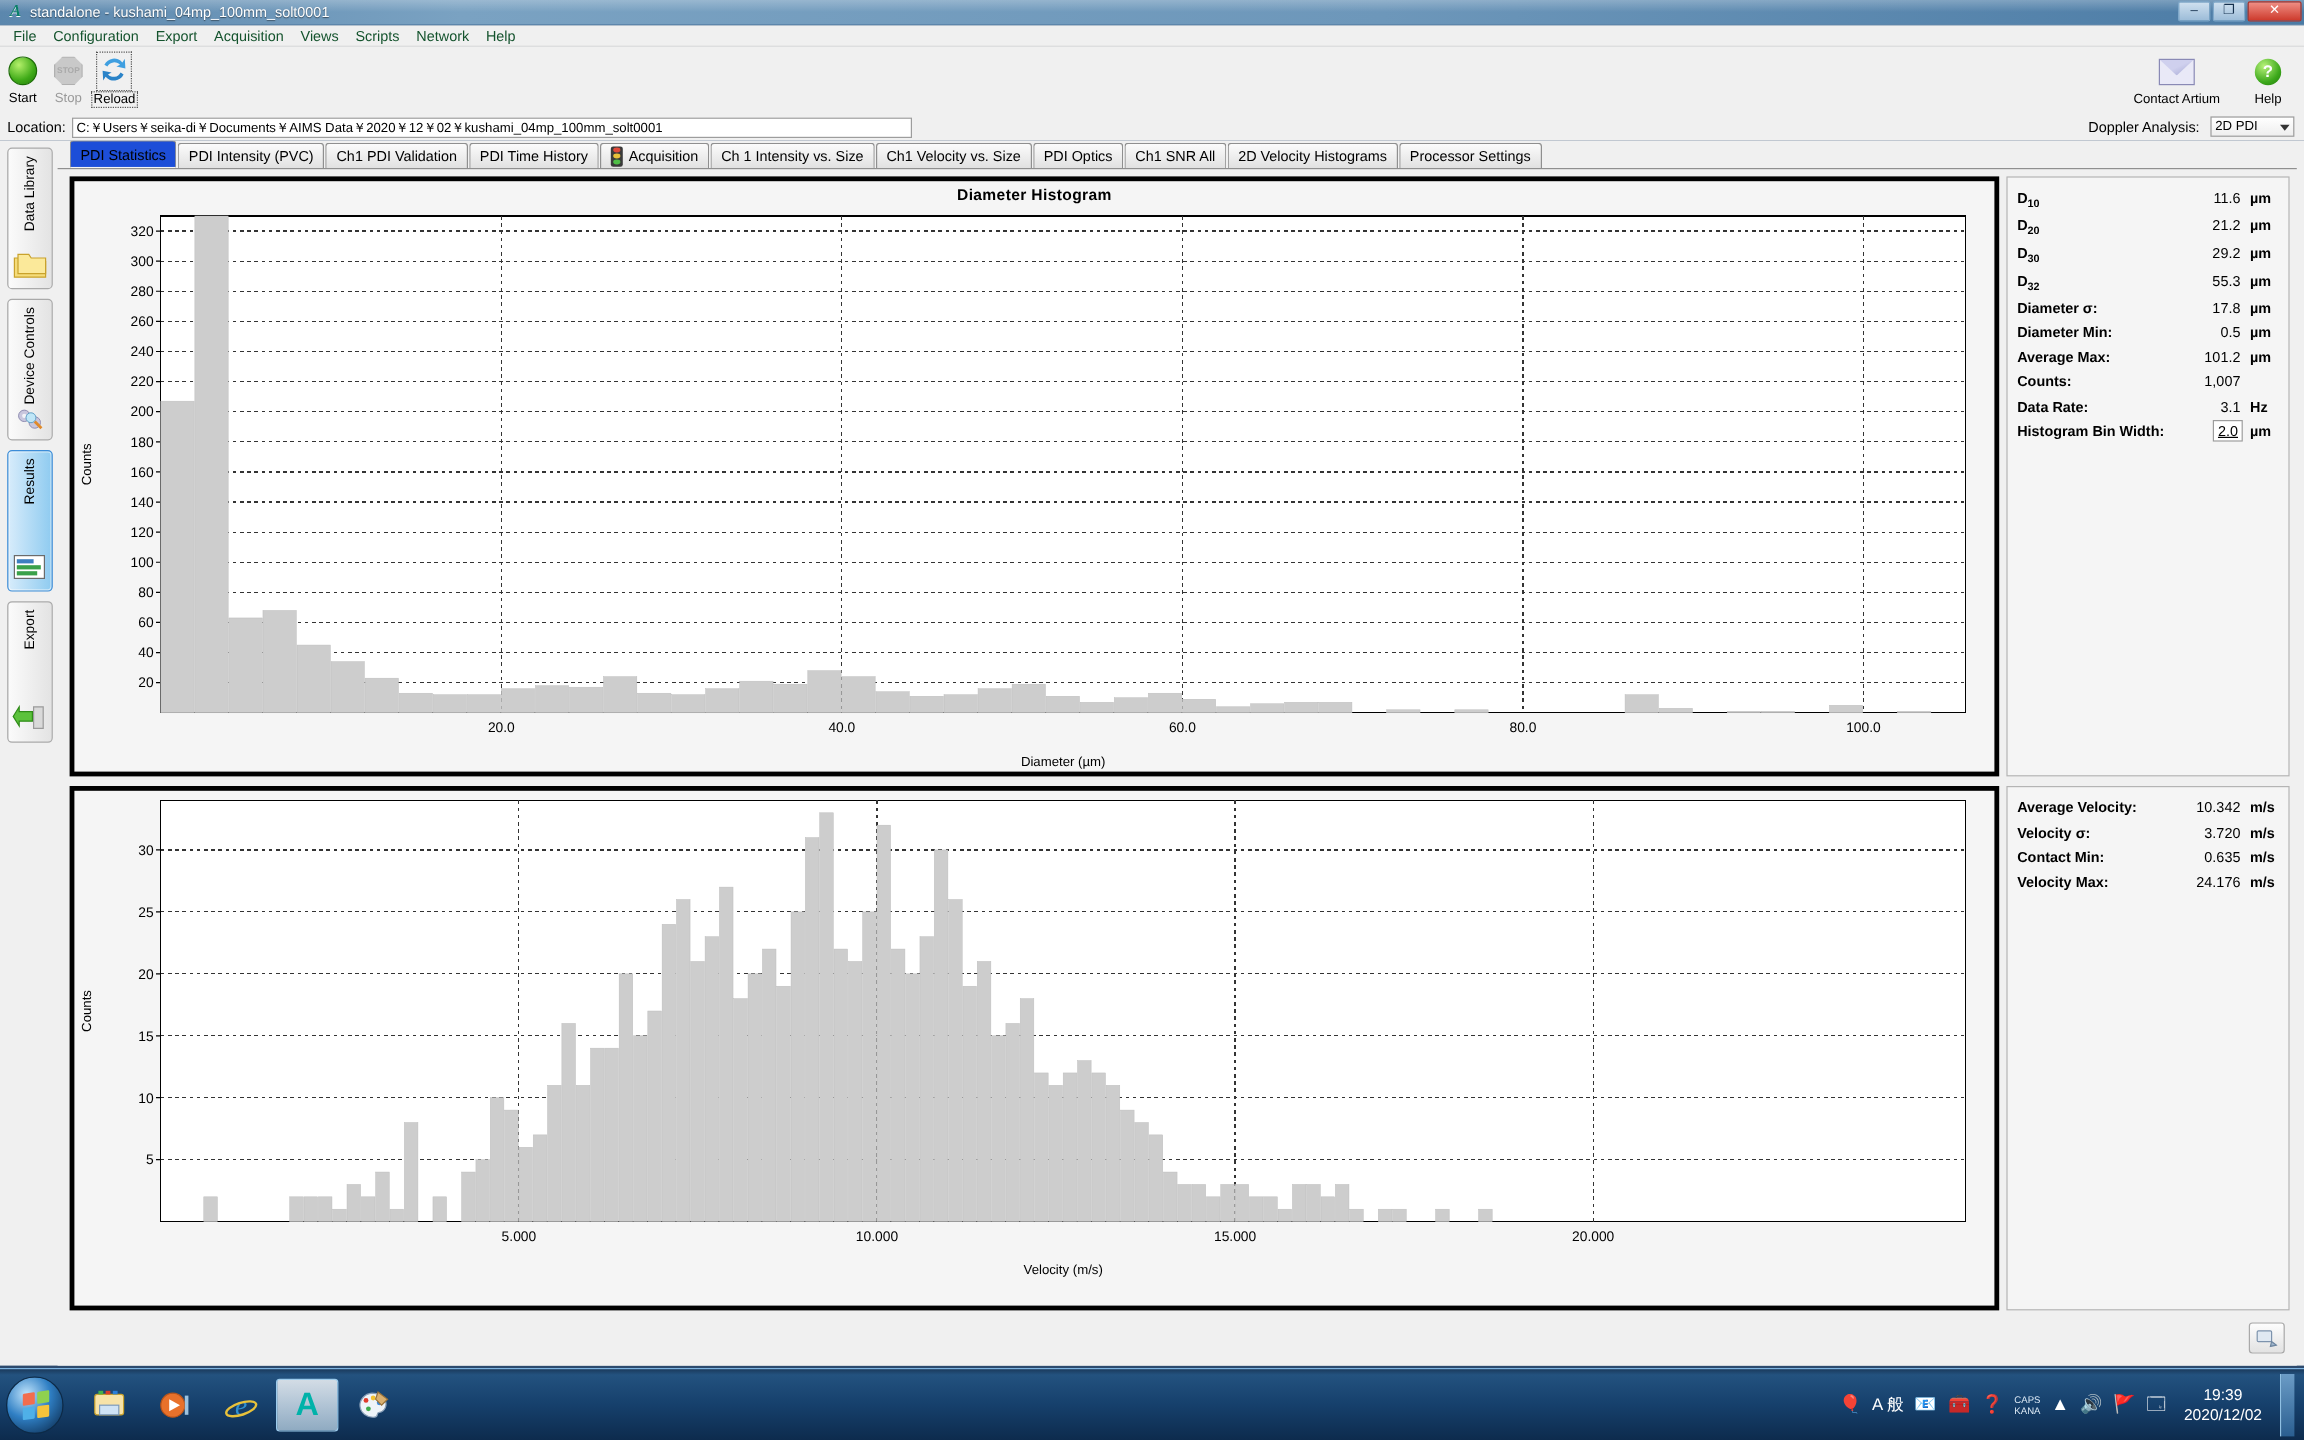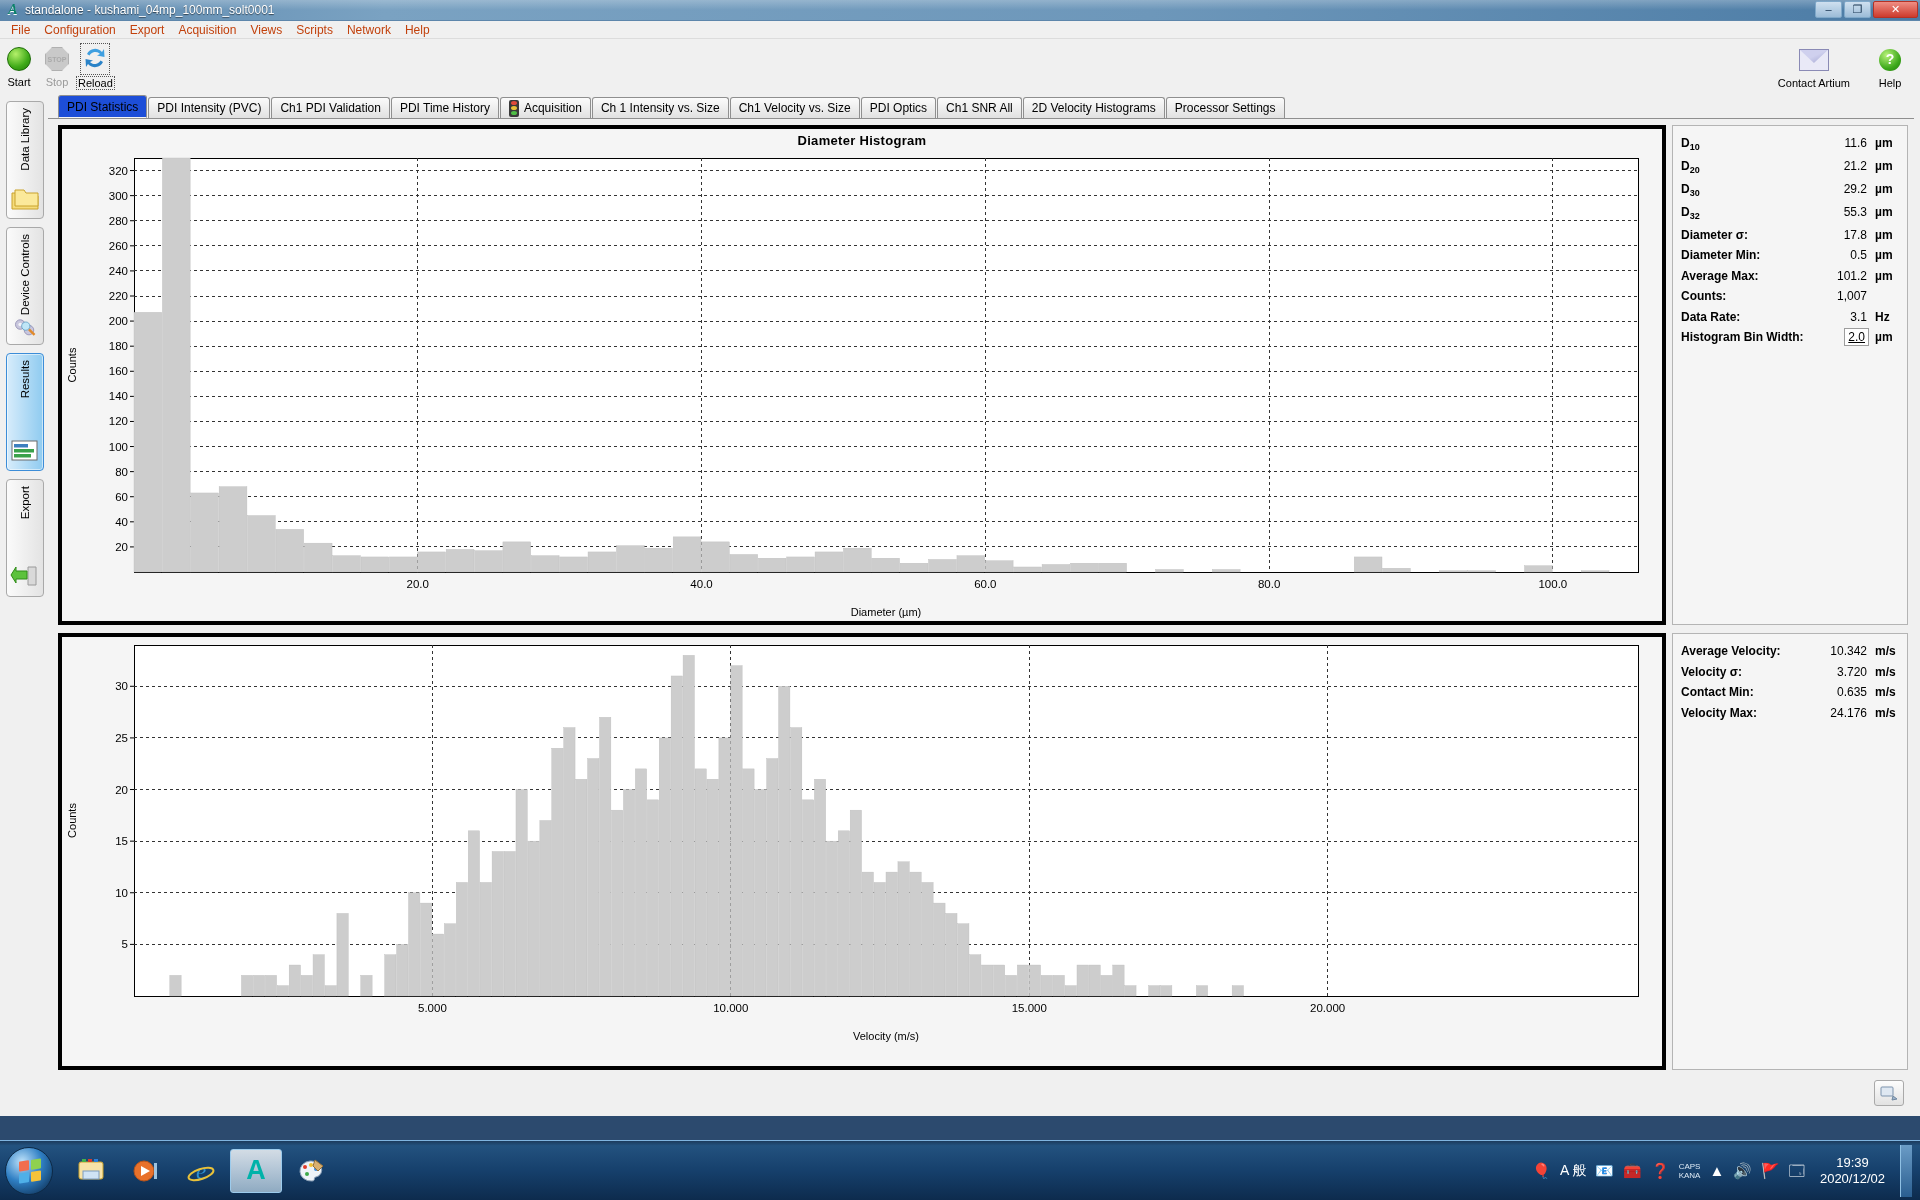--- a/index.html
+++ b/index.html
@@ -37,21 +37,21 @@
     width:27px;height:17px; border:1px solid #7fa8c9; border-radius:2px;
     background:linear-gradient(to bottom,#cfe0ef,#9cbcd8);
     color:#14304d; font-size:11px; line-height:15px; text-align:center;
   }
   .win-btn.close { background:linear-gradient(to bottom,#ef8e84,#cd3a2c); border-color:#b43226; color:#fff; width:45px;}
   
   #menubar {
     height:18px; background:#f0f0f0; display:flex; align-items:center;
     padding-left:4px; border-bottom:1px solid #dcdcdc;
   }
-  #menubar .mi { padding:1px 7px; font-size:12px; color:#c2410c; white-space:nowrap; }
+  #menubar .mi { padding:1px 7px; font-size:12px; color:#14532d; white-space:nowrap; }
   
   #toolbar {
     height:56px; background:#f0f0f0; display:flex; align-items:flex-start;
     position:relative; padding-top:3px;
   }
   .tb-item { width:38px; text-align:center; font-size:11px; color:#000; }
   .tb-item.dim { color:#9a9a9a; }
   .tb-glyph { height:34px; display:flex; align-items:center; justify-content:center; }
   .circle-green {
     width:24px;height:24px;border-radius:50%;
@@ -233,20 +233,31 @@
       </div>
       <div class="tb-item">
         <div class="tb-glyph">
             <div class="help-ico">?</div>
           </div>
         <span class="lbl">Help</span>
       </div>
     </div>
   </div>
 
+  <div id="locationrow">
+    <span class="lbl">Location:</span>
+    <input id="location-input" type="text" value="C:￥Users￥seika-di￥Documents￥AIMS Data￥2020￥12￥02￥kushami_04mp_100mm_solt0001" style="">
+    <div class="doppler-wrap">
+      <span class="lbl">Doppler Analysis:</span>
+      <div class="combo">
+        <span>2D PDI</span>
+        <span class="arr"></span>
+      </div>
+    </div>
+  </div>
 
   <div id="bodyrow">
 
     <div id="sidebar">
 
       <div class="side-btn">
         <span class="side-lbl">Data Library</span>
         <svg class="side-ico" viewBox="0 0 30 30">
           <path d="M2 10h10l2 3h14v13H2z" fill="#f5dc7a" stroke="#c9a22c"></path>
           <path d="M5 7h9l2 3h12v13H5z" fill="#fbe99a" stroke="#c9a22c"></path>

